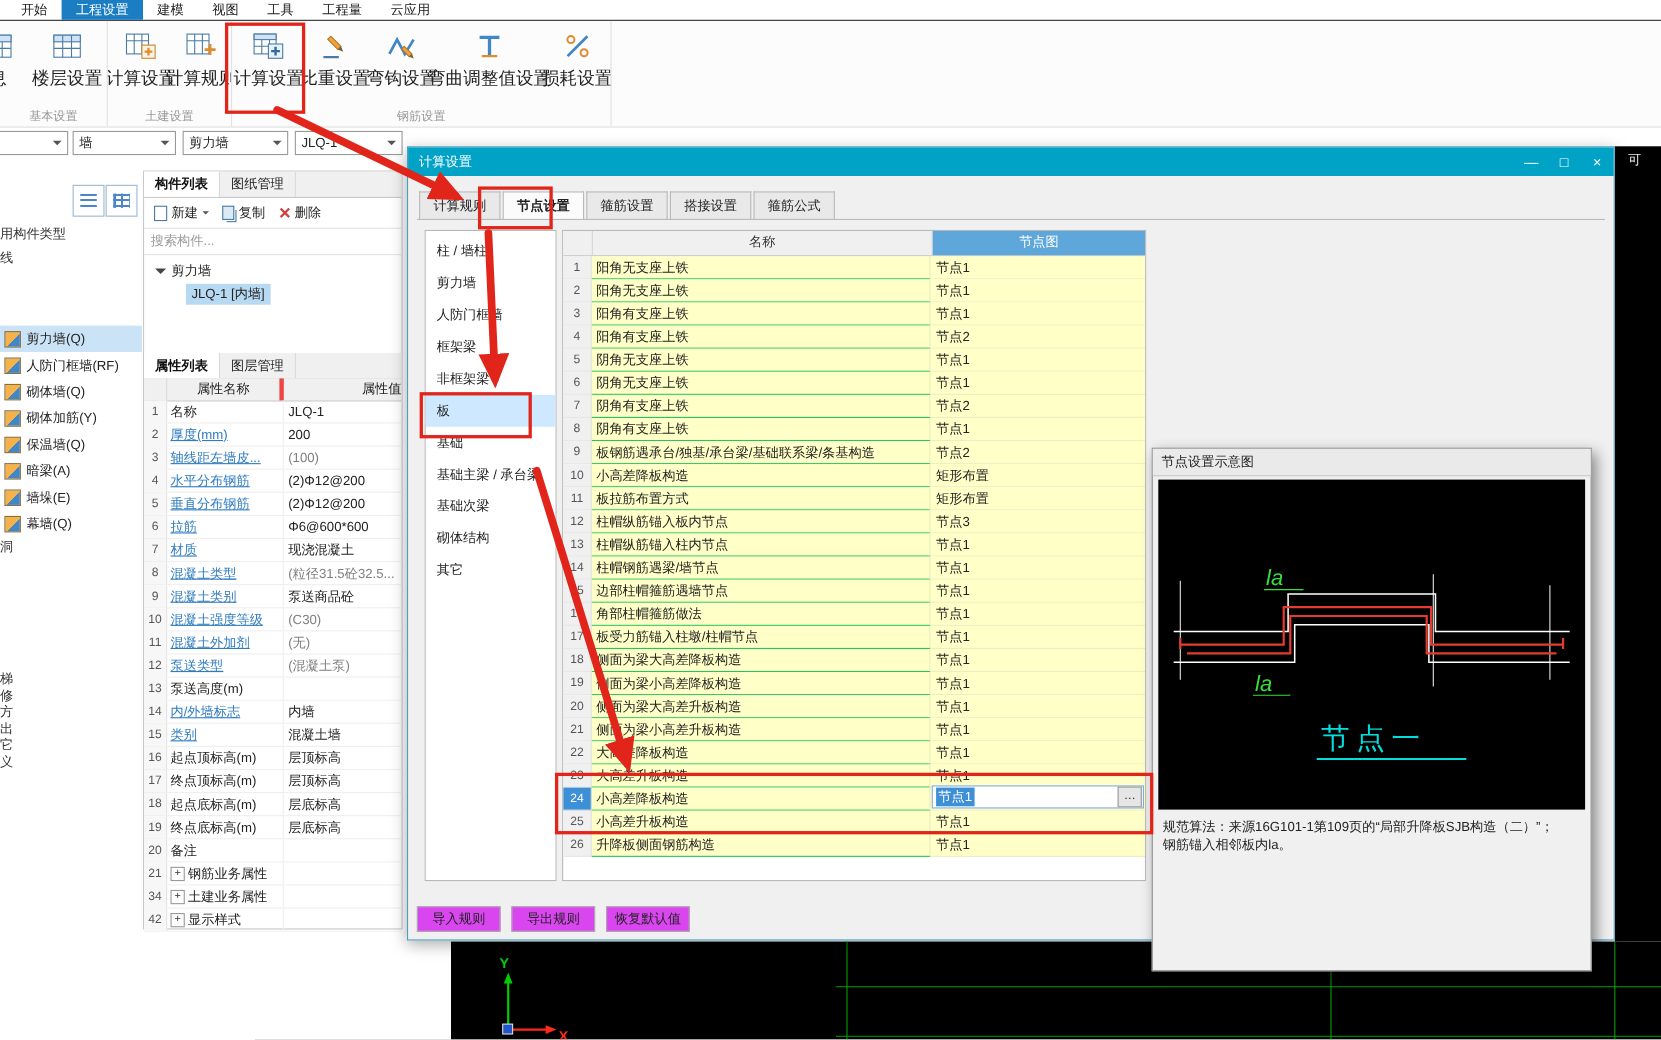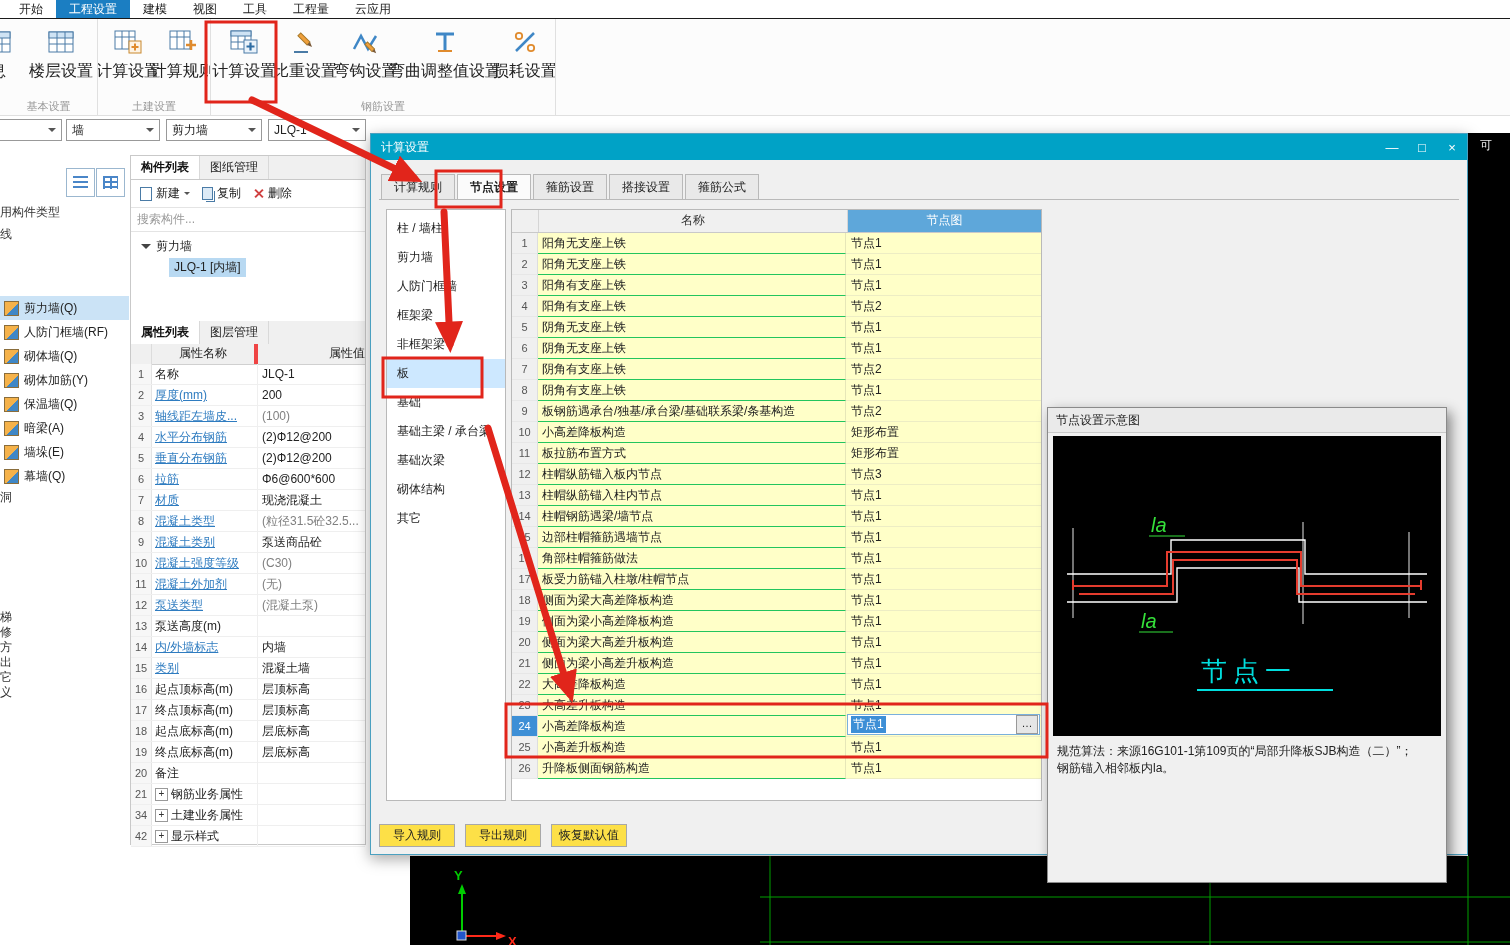--- a/index.html
+++ b/index.html
@@ -90,21 +90,21 @@
   .d-node{flex:1;background:#ffffc8;padding-left:5px;overflow:hidden;white-space:nowrap;border-bottom:1px solid #ededc4;box-sizing:border-box}
   .drow.current .d-num{background:#3d8fd6;color:#fff}
   .cell-editor{position:absolute;left:476px;top:580px;width:193px;height:21px;background:#fff;border:1px solid #7ab0dd;display:flex;align-items:center;box-sizing:border-box;padding-left:3px}
   .sel-text{background:#3d8fd6;color:#fff;padding:0 2px}
   .more-btn{margin-left:auto;margin-right:1px;width:20px;height:17px;border:1px solid #999;background:#e6e6e6;text-align:center;line-height:14px;font-size:11px}
   .preview{position:absolute;left:676px;top:273px;width:400px;height:476px;background:#f0f0f0;border:1px solid #8a8a8a;box-shadow:4px 5px 12px rgba(0,0,0,.45);box-sizing:border-box}
   .pv-title{height:24px;line-height:24px;padding-left:8px;background:#eaeaea;border-bottom:1px solid #c9c9c9;color:#222}
   .pv-img{position:absolute;left:5px;top:28px;width:388px;height:300px;background:#000}
   .pv-note{position:absolute;left:5px;top:332px;width:388px;padding:3px 4px;box-sizing:border-box;line-height:17px;color:#222}
   .dfoot{position:absolute;left:8px;top:690px;display:flex;gap:10px}
-  .fbtn{width:76px;height:23px;line-height:21px;text-align:center;background:#fde047;border:1px solid #a8a8a8;box-sizing:border-box}
+  .fbtn{width:76px;height:23px;line-height:21px;text-align:center;background:#d946ef;border:1px solid #a8a8a8;box-sizing:border-box}
   
   .sidestrip{position:absolute;left:1468px;top:133px;width:42px;height:723px;background:#000;color:#eee;padding:4px 0 0 12px;box-sizing:border-box;z-index:15}
   .canvas{position:absolute;left:410px;top:856px;width:1100px;height:89px;background:#000;z-index:1}
   
   .overlay{position:absolute;left:0;top:0;width:1510px;height:945px;z-index:1000;pointer-events:none}
 </style>
 </head>
 <body>
 
 <div class="screen">

